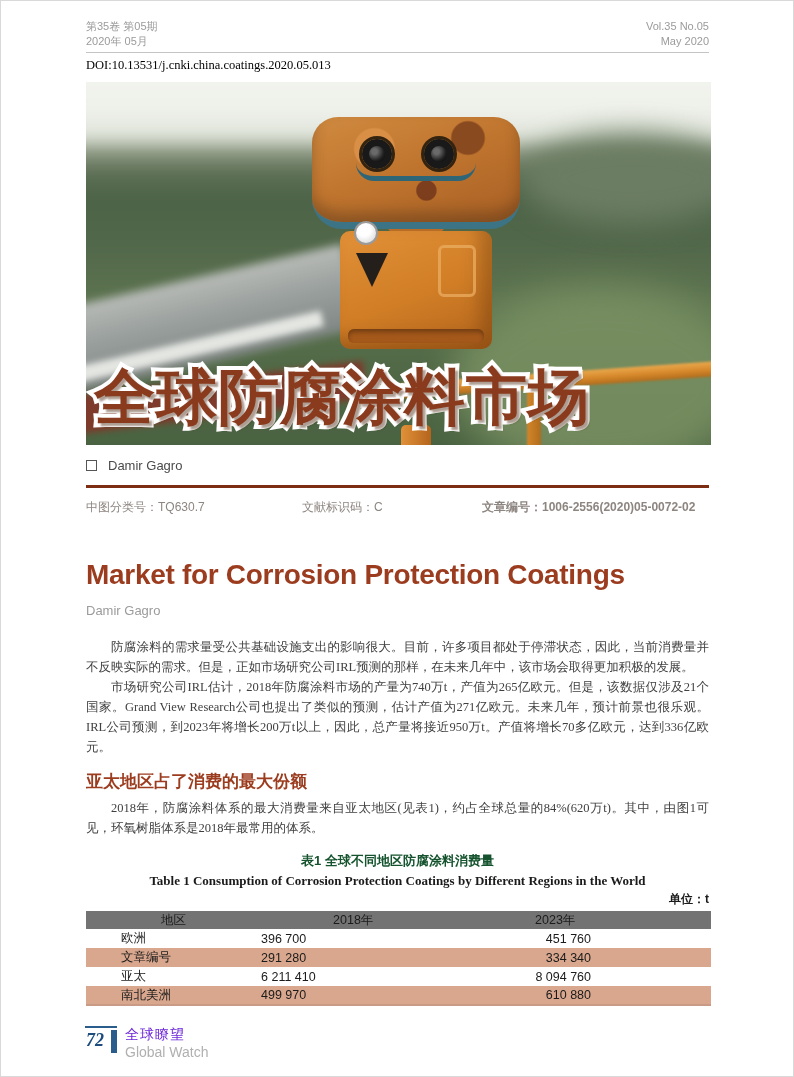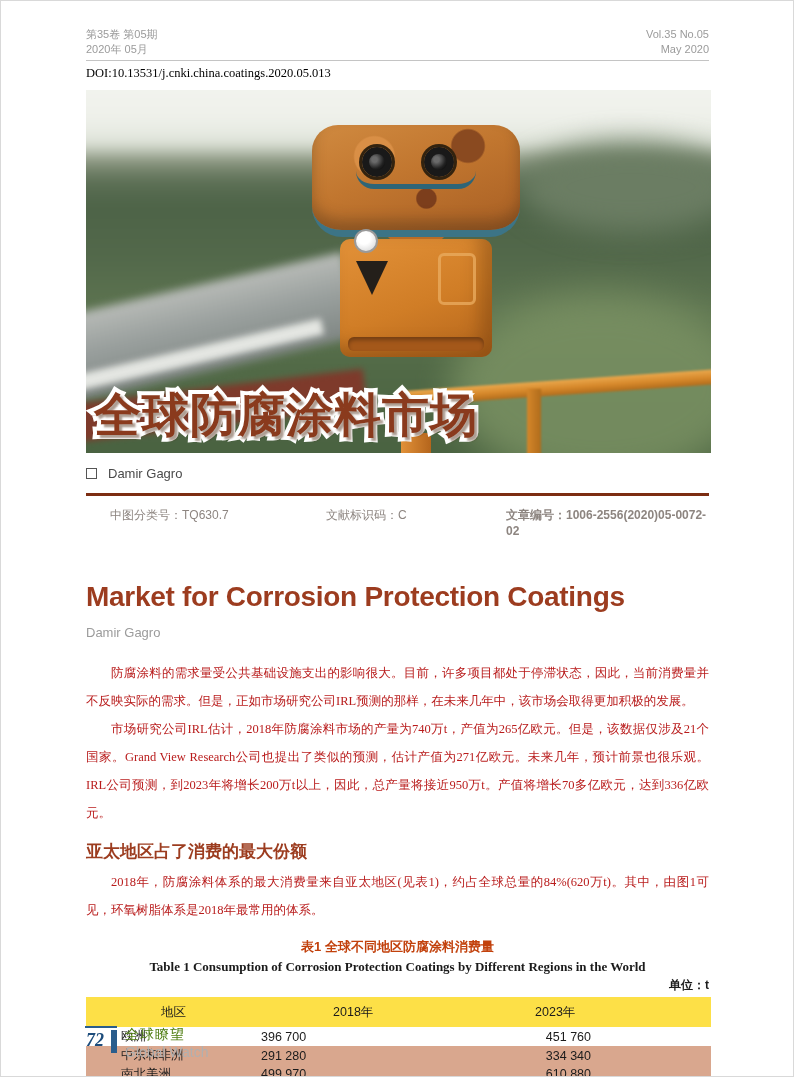--- a/index.html
+++ b/index.html
@@ -1,21 +1,21 @@
 <!DOCTYPE html>
 <html><head>
 <meta charset="utf-8">
 <style>
   * { margin:0; padding:0; box-sizing:border-box; }
   html,body { background:#ffffff; }
   body { font-family:"Liberation Sans","DejaVu Sans",sans-serif; color:#1b1b1b; }
   .page {
     position:relative; width:794px; height:1077px; margin:0 auto;
     background:#ffffff; border:1px solid #d9d9d9; overflow:hidden;
-    padding:26px 84px 0 85px;
+    padding:18px 84px 0 85px;
   }
   
   .masthead { display:flex; justify-content:space-between; align-items:flex-start; }
   .mast-col { font-size:11px; line-height:15px; color:#9b9b9b; }
   .mast-left { text-align:left; }
   .mast-center { text-align:center; }
   .mast-center .zh { letter-spacing:6px; }
   .mast-center .en { letter-spacing:2px; }
   .mast-right { text-align:right; }
   .mast-rule { border-bottom:1px solid #c4c4c4; margin-top:3px; }
@@ -72,64 +72,64 @@
     border:3px solid #e8aa5e; opacity:.8; }
   .dev-lip { position:absolute; left:8px; bottom:6px; width:136px; height:14px; border-radius:6px;
     background:#a4581a; box-shadow:inset 0 3px 4px rgba(0,0,0,.3); }
   .dev-yoke { width:196px; height:150px; margin:-64px auto 0; border:17px solid #d0洗7e26; border-color:#d07e26;
     border-top:none; border-radius:0 0 98px 98px; position:relative; z-index:-1;
     box-shadow:inset 0 -6px 8px rgba(120,60,10,.4); }
   .dev-post { width:30px; height:46px; margin:-10px auto 0; border-radius:5px;
     background:linear-gradient(90deg,#e29138,#b4651c); }
 
   .hero-title { position:absolute; left:8px; bottom:6px; z-index:5;
-    font-size:47px; font-weight:900; letter-spacing:1px; color:#8a3a1d;
+    font-size:61px; font-weight:900; letter-spacing:1px; color:#8a3a1d;
     -webkit-text-stroke:8px #ffffff; paint-order:stroke fill;
     text-shadow:3px 3px 2px rgba(70,35,10,.45); }
 
   
   .author-line { display:flex; align-items:center; margin-top:13px; font-size:13px; color:#4a4a4a; }
   .author-box { width:11px; height:11px; border:1.5px solid #555; margin-right:11px; display:inline-block; }
   .meta-rule { border-bottom:3px solid #7c2d12; margin-top:12px; }
   .meta-row { display:flex; margin-top:11px; font-size:12px; color:#8d8580; }
-  .meta-row .m1 { width:216px;margin-left:24px; } .meta-row .m2 { width:180px; } .meta-row .m3 { flex:1;font-weight:bold; }
+  .meta-row .m1 { width:216px; } .meta-row .m2 { width:180px; } .meta-row .m3 { flex:1;font-weight:bold; }
 
   
   .title-en { margin-top:43px; font-size:28px; font-weight:bold; letter-spacing:-.3px; color:#9c3c1f; }
   .byline { margin-top:12px; font-size:13px; color:#9b9b9b; }
   .body-p { margin-top:0; font-family:"Liberation Serif","DejaVu Serif",serif;
-    font-size:12.5px; line-height:28px; text-align:justify; text-indent:2em; color:#b91c1c; }
+    font-size:12.5px; line-height:20px; text-align:justify; text-indent:2em; color:#404040; }
   .p-first { margin-top:19px; }
   .section-h { margin-top:13px; font-size:17px; font-weight:bold; color:#9c3c1f; }
   .section-p { margin-top:5px; }
 
   
-  .tbl-caption-zh { margin-top:14px; text-align:center; font-size:13px; font-weight:bold; color:#c2410c; }
+  .tbl-caption-zh { margin-top:14px; text-align:center; font-size:13px; font-weight:bold; color:#14532d; }
   .tbl-caption-en { margin-top:3px; text-align:center; font-size:13px; font-weight:bold;
     font-family:"Liberation Serif","DejaVu Serif",serif; }
   .tbl-unit { margin-top:2px; text-align:right; font-size:12px; font-weight:bold; }
   table.data { width:625px; border-collapse:collapse; table-layout:fixed; margin-top:3px;
     font-size:12.5px; border-bottom:2px solid #c99a85; }
   table.data col.c1 { width:28%; } table.data col.c2 { width:29.5%; } table.data col.c3 { width:42.5%; }
-  table.data th { font-weight:normal; height:30px; background:#fde047; }
+  table.data th { font-weight:normal; height:18px; background:#737373; }
   table.data th.h3 { padding-right:46px; }
   table.data td { height:19px; }
   table.data td.region { text-align:left; padding-left:35px; }
   table.data td.num2 { padding-right:32px; }
   table.data td.num3 { text-align:right; padding-right:120px; }
   table.data tr.band td { background:#d9a78e; }
 
   
   .footer { position:absolute; left:84px; bottom:16px; display:flex; align-items:flex-start;margin-top:48px; }
   .pageno-wrap { display:flex; align-items:stretch; border-top:2px solid #2a5d8c; padding-top:2px; }
   .pageno { font-family:"Liberation Serif","DejaVu Serif",serif; font-style:italic; font-weight:bold;
     font-size:18px; color:#1d4d7c; padding:0 7px 2px 1px; }
   .pageno-bar { width:6px; background:#2a5d8c; }
   .footer-labels { margin-left:8px; }
-  .footer-zh { font-size:14px; color:#4d7c0f; letter-spacing:1px; }
+  .footer-zh { font-size:14px; color:#6d28d9; letter-spacing:1px; }
   .footer-en { font-size:14px; color:#b0b0b0; }
 </style>
 </head>
 <body>
 
 <div class="page">
 
   <div class="masthead">
     <div class="mast-col mast-left">
       <div>第35卷 第05期</div>
@@ -209,23 +209,28 @@
         <th class="h3">2023年</th>
       </tr>
     </thead>
     <tbody>
       <tr>
         <td class="region">欧洲</td>
         <td class="num2">396 700</td>
         <td class="num3">451 760</td>
       </tr>
       <tr class="band">
-        <td class="region">中东和非洲</td>
+        <td class="region">文章编号</td>
         <td class="num2">291 280</td>
         <td class="num3">334 340</td>
+      </tr>
+      <tr>
+        <td class="region">亚太</td>
+        <td class="num2">6 211 410</td>
+        <td class="num3">8 094 760</td>
       </tr>
       <tr class="band">
         <td class="region">南北美洲</td>
         <td class="num2">499 970</td>
         <td class="num3">610 880</td>
       </tr>
     </tbody>
   </table>
 
   <div class="footer">

